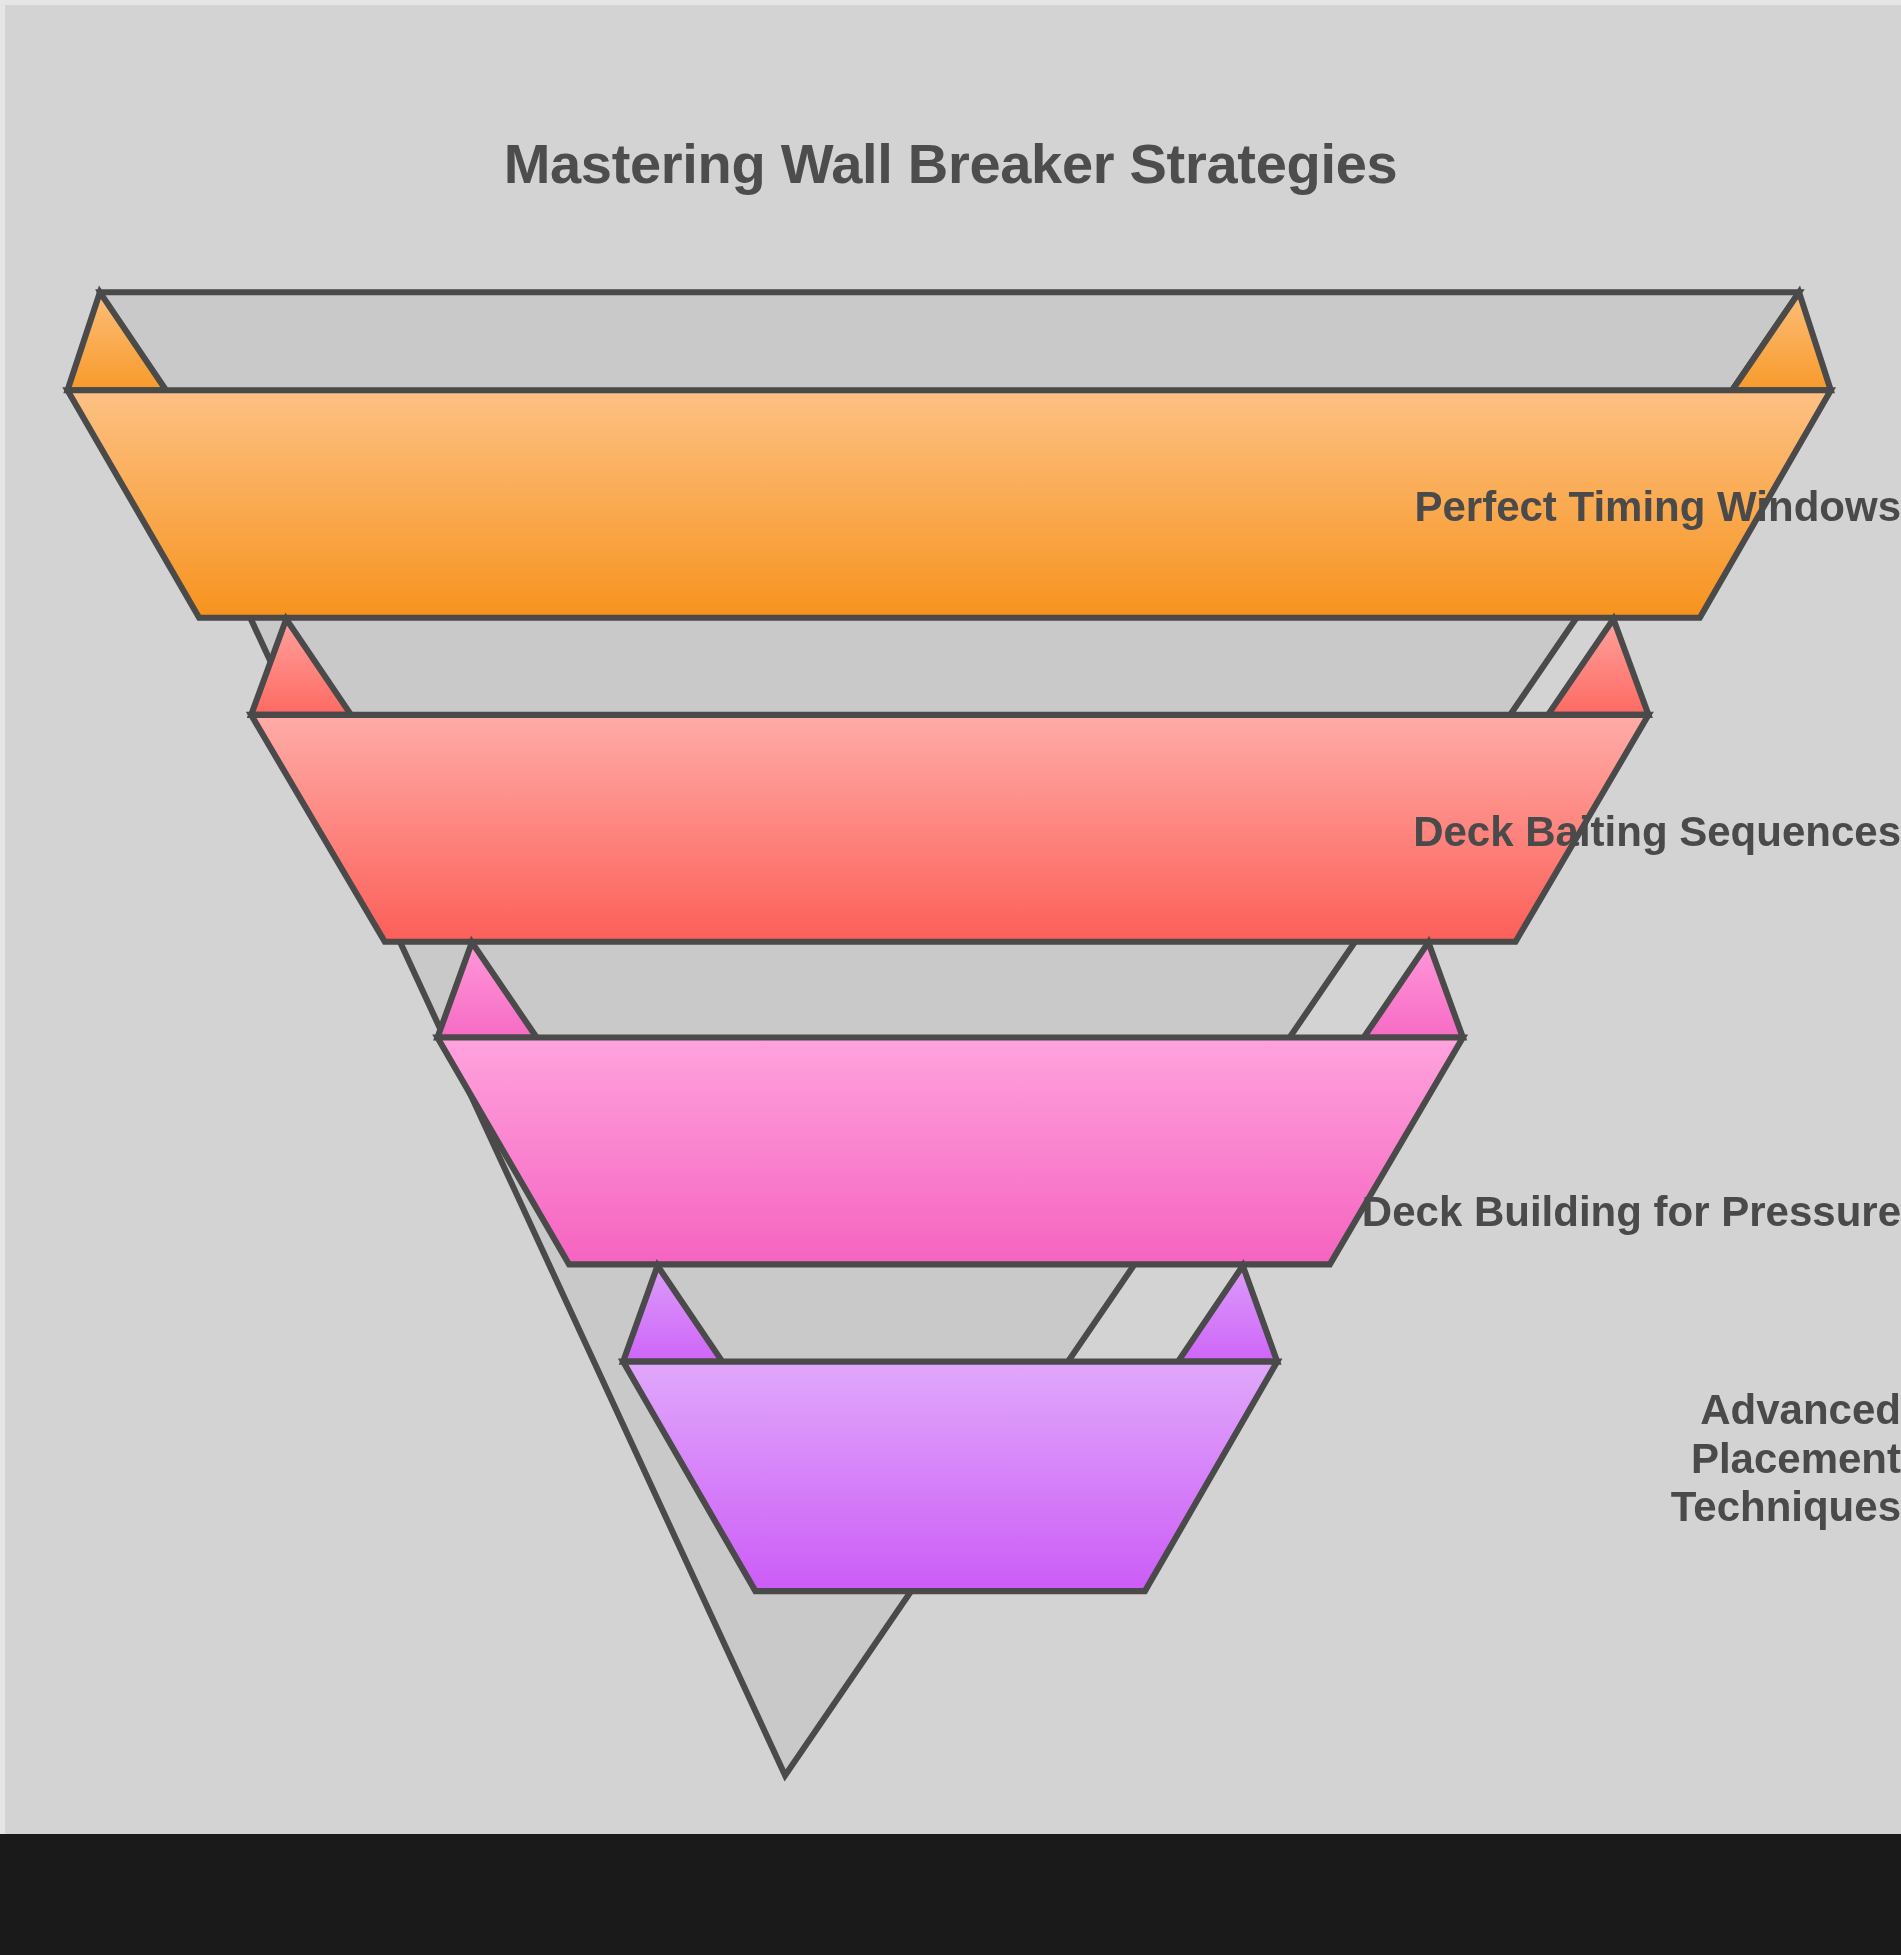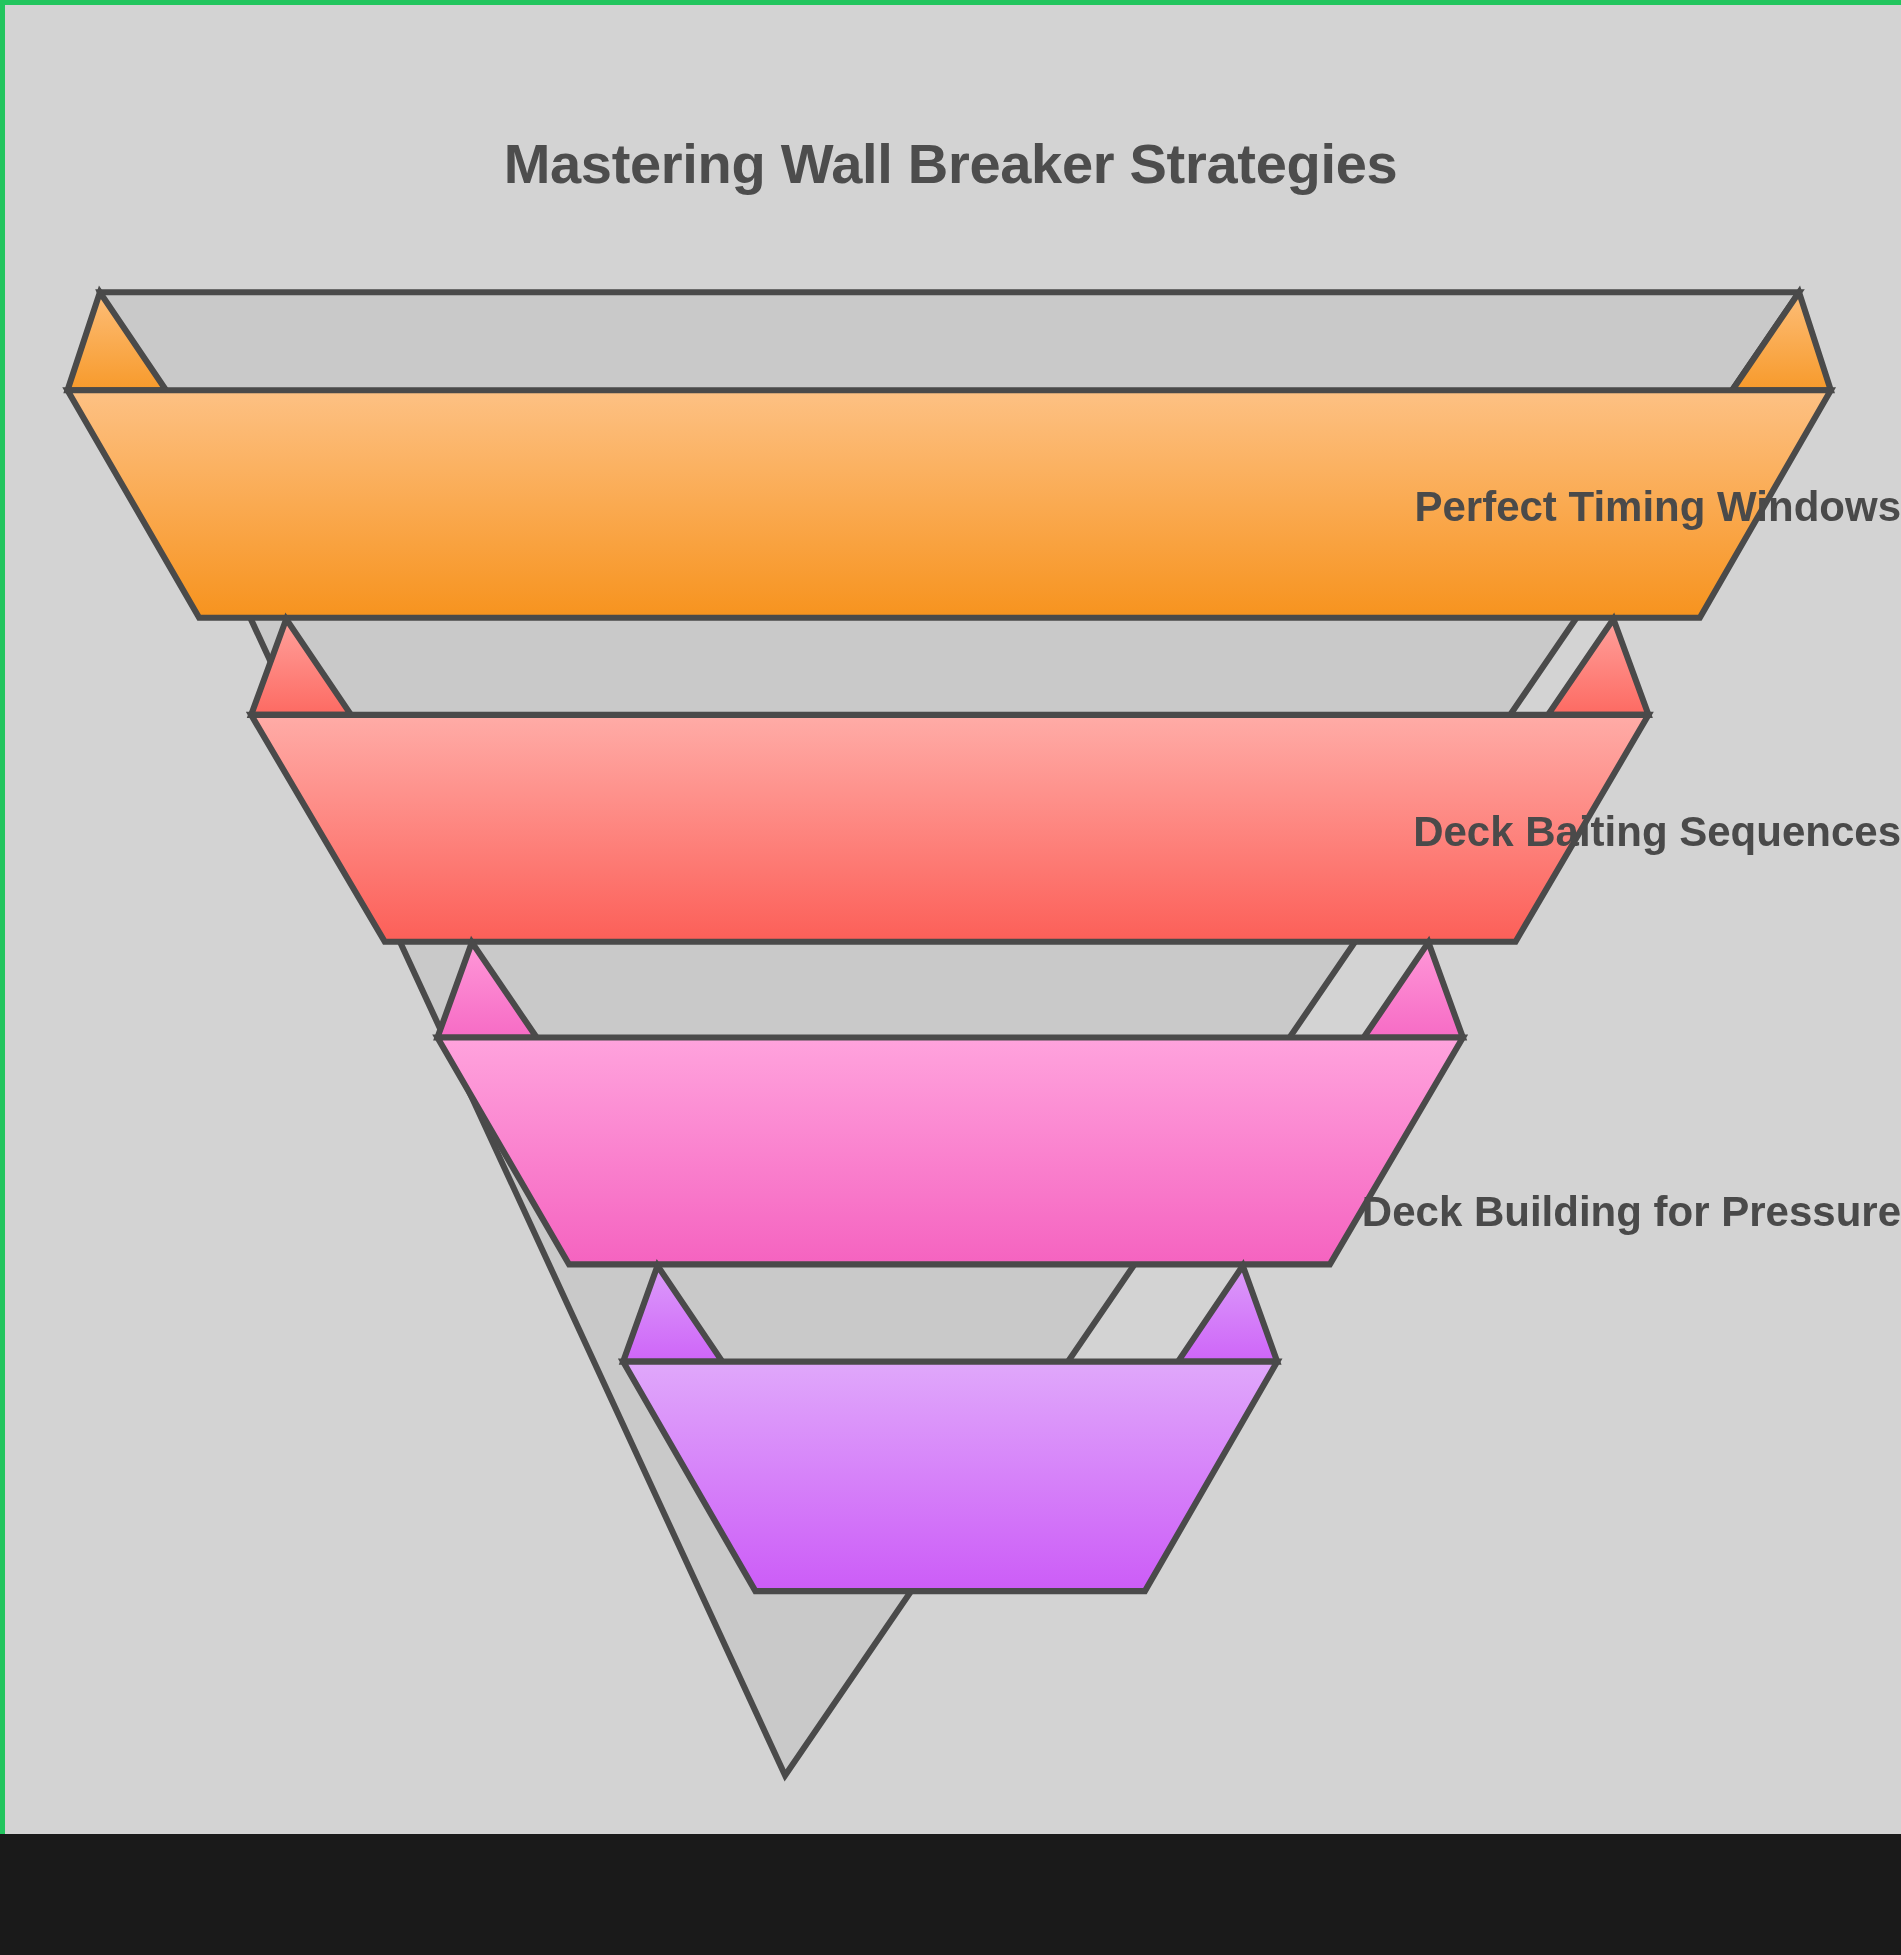--- a/index.html
+++ b/index.html
@@ -10,21 +10,21 @@
   body {
     width: 1901px;
     height: 1955px;
     overflow: hidden;
     font-family: "Liberation Sans", sans-serif;
   }
   #stage {
     position: relative;
     width: 1901px;
     height: 1955px;
-    background: #22c55e;
+    background: #e5e5e5;
   }
   #canvas-bg {
     position: absolute;
     left: 5.4px;
     top: 5.4px;
     width: 1896px;
     height: 1829px;
     background: #d3d3d3;
   }
   #footer-band {
@@ -136,17 +136,20 @@
   </svg>
 
   <div class="chart-title">Mastering Wall Breaker Strategies</div>
 
   <div class="stage-label" style="left:0;top:483px;width:1901px;">Perfect Timing Windows</div>
 
   <div class="stage-label" style="left:0;top:808px;width:1901px;">Deck Baiting Sequences</div>
 
   <div class="stage-label" style="left:0;top:1188px;width:1901px;">Deck Building for Pressure</div>
 
+  <div class="stage-label" style="left:0;top:1386px;width:1901px;">Advanced
+Placement
+Techniques</div>
 
   <div id="footer-band"></div>
 
 </div>
 
 
 </body></html>

